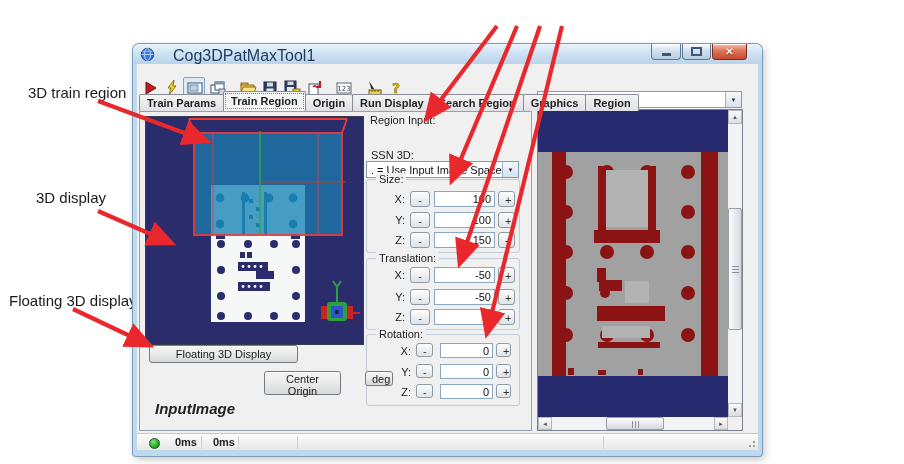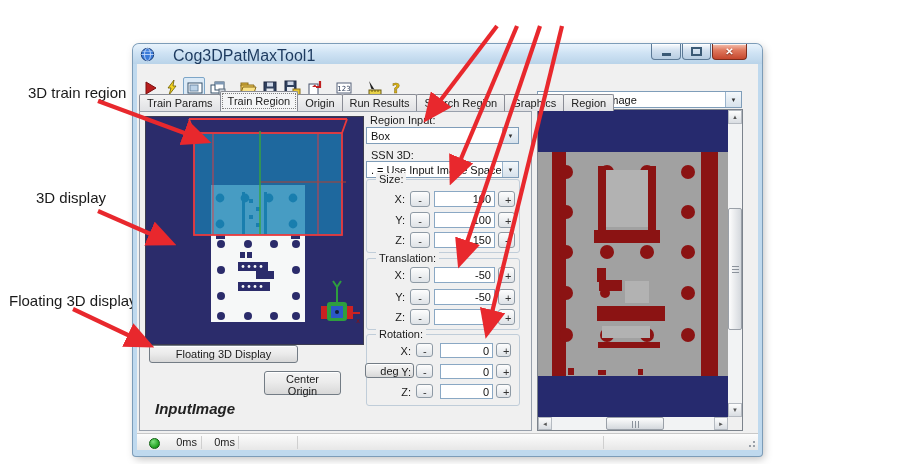--- a/index.html
+++ b/index.html
@@ -24,21 +24,21 @@
   .minbar{width:9px;height:3px;background:#3b5a75;margin-top:6px;}
   .maxbox{width:7px;height:5px;border:2px solid #3b5a75;background:transparent;}
   .xglyph{color:#fff;font-size:10px;font-weight:bold;line-height:1;text-shadow:0 1px 1px #7c2d1d;}
 
   #client{position:absolute;left:4px;top:20px;width:621px;height:369px;background:#f0f0f0;}
   #toolbar{position:absolute;left:6px;top:22px;height:26px;display:flex;align-items:center;}
   .tbi{width:20px;height:20px;display:flex;align-items:center;justify-content:flex-end;margin-right:2px;margin-top:17px;}
   .tbi.pressed{border:1px solid #7da6c8;background:#dceaf6;border-radius:2px;}
   .gap{margin-left:8px;}
 
-  #tabs{position:absolute;left:6px;top:48px;height:19px;display:flex;align-items:flex-end;z-index:5;}
+  #tabs{position:absolute;left:6px;top:48px;height:19px;display:flex;align-items:flex-end;z-index:5;font-weight:bold;}
   .tab{height:16px;padding:0 7px;font-size:11px;color:#222;line-height:16px;
        background:linear-gradient(#f4f4f4,#e0e1e4);border:1px solid #898c95;border-bottom:none;
        border-radius:2px 2px 0 0;margin-right:-1px;}
   .tab.active{height:19px;line-height:19px;background:#f4f5f6;z-index:6;
        outline:1px dotted #808080;outline-offset:-3px;}
 
   #page{position:absolute;left:6px;top:67px;width:393px;height:320px;background:#f0f0f0;
         border:1px solid #98a0ac;box-sizing:border-box;}
   #d3frame{position:absolute;left:5px;top:4px;width:217px;height:227px;border:1px solid #3c3c50;box-sizing:content-box;}
 
@@ -72,21 +72,21 @@
           background:linear-gradient(90deg,#fdfdfd,#d4d8dd);box-sizing:border-box;}
   .gripv{position:absolute;left:3px;width:7px;height:1px;background:#8b929b;}
   #htrack{position:absolute;left:0;bottom:0;width:190px;height:13px;background:#f2f3f4;}
   #hthumb{position:absolute;left:68px;top:0;width:58px;height:13px;border:1px solid #9aa0a8;border-radius:2px;
           background:linear-gradient(#fdfdfd,#d4d8dd);box-sizing:border-box;}
   .griph{position:absolute;top:3px;width:1px;height:7px;background:#8b929b;}
 
   #statusbar{position:absolute;left:4px;top:389px;width:621px;height:17px;
         background:linear-gradient(#fcfcfc,#e7e7e7);border-top:1px solid #c8c8c8;box-sizing:border-box;}
   .sep{position:absolute;top:2px;width:1px;height:13px;background:#cfcfcf;}
-  .ms{position:absolute;top:2px;font-size:11px;color:#222;text-align:right;}
+  .ms{position:absolute;top:2px;font-size:11px;color:#222;text-align:right;font-weight:bold;}
   #greendot{position:absolute;left:12px;top:4px;width:9px;height:9px;border-radius:50%;
         background:radial-gradient(circle at 35% 30%,#7fe07f,#23a523 65%,#157815);border:1px solid #0e5e0e;}
 </style>
 </head>
 <body>
 
 <div id="canvas">
 
   <div class="ann" style="left:28px;top:84px;">3D train region</div>
   <div class="ann" style="left:36px;top:189px;">3D display</div>
@@ -207,21 +207,21 @@
         <svg width="18" height="18">
             <text x="9" y="14" font-size="14" font-weight="bold" text-anchor="middle" fill="#d9b40e" stroke="#8a6d1d" stroke-width=".5" font-family="DejaVu Sans, sans-serif">?</text>
           </svg>
         </span>
     </div>
 
     <div id="tabs">
       <span class="tab">Train Params</span>
       <span class="tab active">Train Region</span>
       <span class="tab">Origin</span>
-      <span class="tab">Run Results</span>
+      <span class="tab">Run Display</span>
       <span class="tab">Search Region</span>
       <span class="tab">Graphics</span>
       <span class="tab">Region</span>
     </div>
 
     <div id="page">
 
       <div id="d3frame">
         <svg width="217" height="227" viewBox="0 0 217 227">
           <rect width="217" height="227" fill="#2b2c6b"></rect>
@@ -305,24 +305,20 @@
             <text x="210" y="206" font-size="7" fill="#8b1111" font-family="DejaVu Sans, sans-serif">x</text>
           </g>
         </svg>
       </div>
 
       <button class="btn" style="left:9px;top:233px;width:149px;height:18px;">Floating 3D Display</button>
       <button class="btn" style="left:124px;top:259px;width:77px;height:24px;">Center Origin</button>
       <div id="untrained">InputImage</div>
 
       <span class="lbl" style="left:230px;top:2px;">Region Input:</span>
-      <div class="combo" style="left:226px;top:15px;width:153px;">
-        <span class="val">Box</span>
-        <span class="dd">▼</span>
-      </div>
       <span class="lbl" style="left:231px;top:37px;">SSN 3D:</span>
       <div class="combo" style="left:226px;top:49px;width:153px;">
         <span class="val">. = Use Input Image Space</span>
         <span class="dd">▼</span>
       </div>
 
       <div class="grp" style="left:226px;top:67px;width:152px;height:72px;">
         <span class="leg">Size:</span>
         <span class="axl" style="left:18px;top:13px;">X:</span>
         <button class="sp" style="left:43px;top:11px;">-</button>
@@ -353,21 +349,21 @@
         <div class="fld" style="left:67px;top:50px;width:61px;">0</div>
         <button class="sp" style="left:131px;top:50px;width:17px;">+</button>
       </div>
 
       <div class="grp" style="left:226px;top:222px;width:152px;height:70px;">
         <span class="leg">Rotation:</span>
         <span class="axl" style="left:24px;top:10px;">X:</span>
         <button class="sp" style="left:49px;top:8px;width:17px;height:14px;line-height:12px;">-</button>
         <div class="fld" style="left:73px;top:8px;width:53px;height:15px;">0</div>
         <button class="sp" style="left:129px;top:8px;width:15px;height:14px;line-height:12px;">+</button>
-        <button class="btn" style="left:-2px;top:28px;width:49px;height:15px;text-align:center;">deg</button>
+        <button class="btn" style="left:-2px;top:36px;width:28px;height:15px;text-align:center;">deg</button>
         <span class="axl" style="left:24px;top:31px;">Y:</span>
         <button class="sp" style="left:49px;top:29px;width:17px;height:14px;line-height:12px;">-</button>
         <div class="fld" style="left:73px;top:29px;width:53px;height:15px;">0</div>
         <button class="sp" style="left:129px;top:29px;width:15px;height:14px;line-height:12px;">+</button>
         <span class="axl" style="left:24px;top:51px;">Z:</span>
         <button class="sp" style="left:49px;top:49px;width:17px;height:14px;line-height:12px;">-</button>
         <div class="fld" style="left:73px;top:49px;width:53px;height:15px;">0</div>
         <button class="sp" style="left:129px;top:49px;width:15px;height:14px;line-height:12px;">+</button>
       </div>
     </div>

